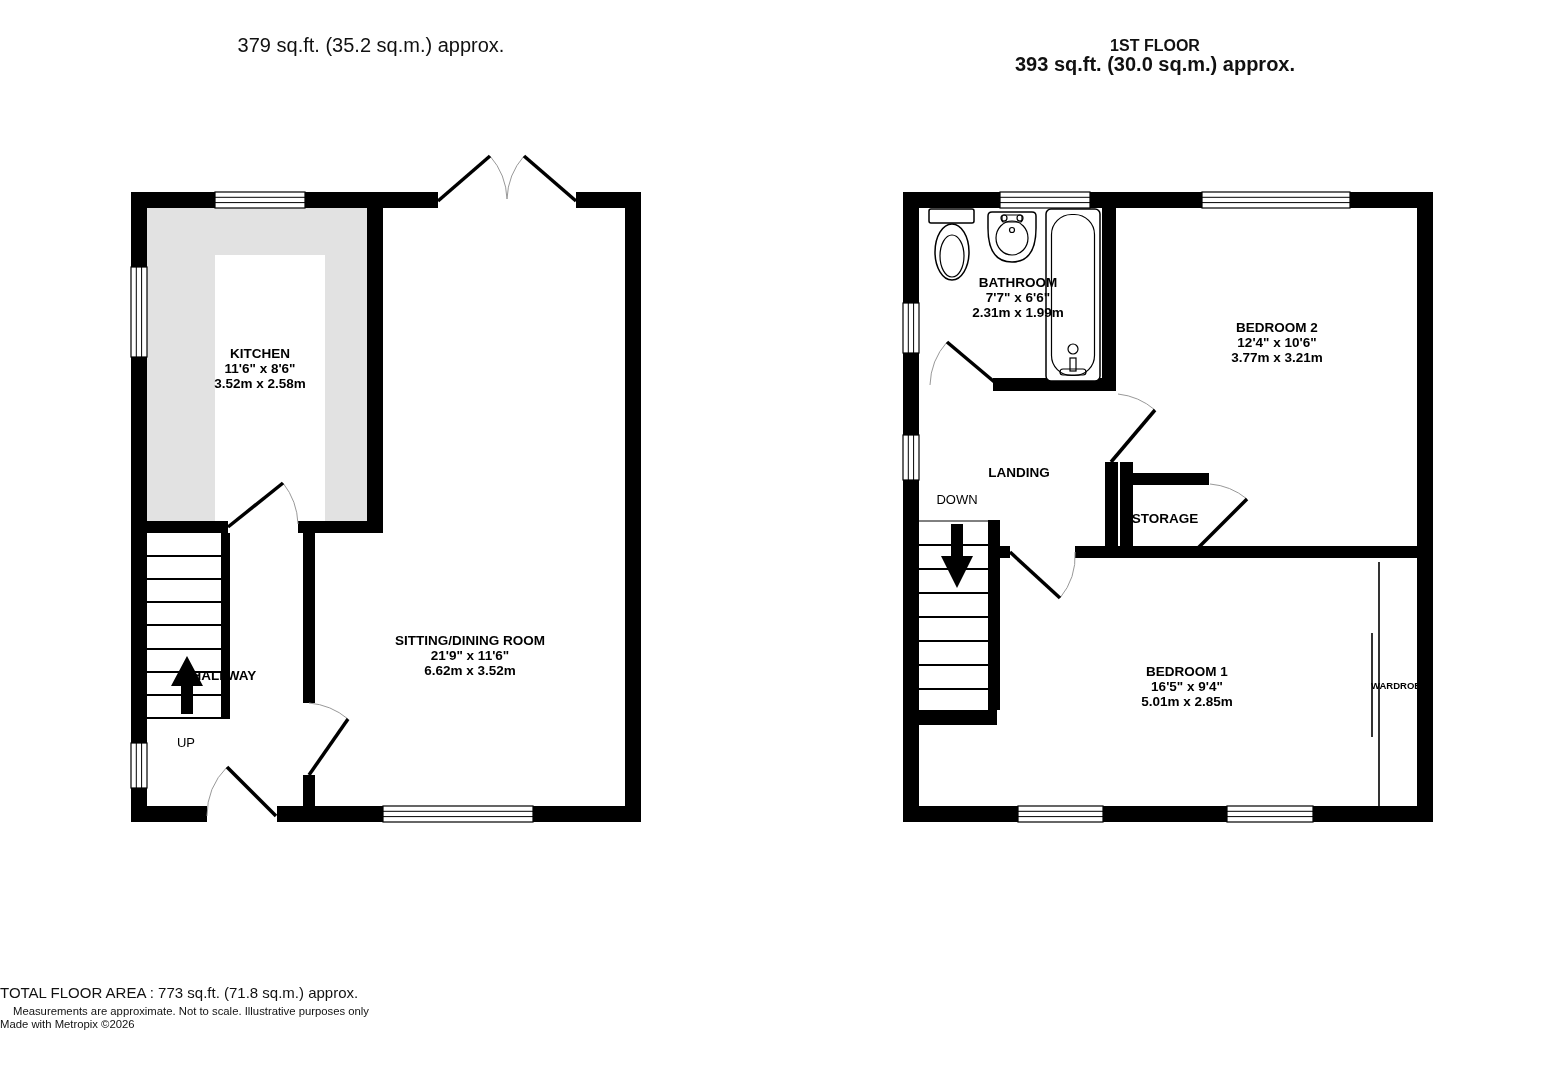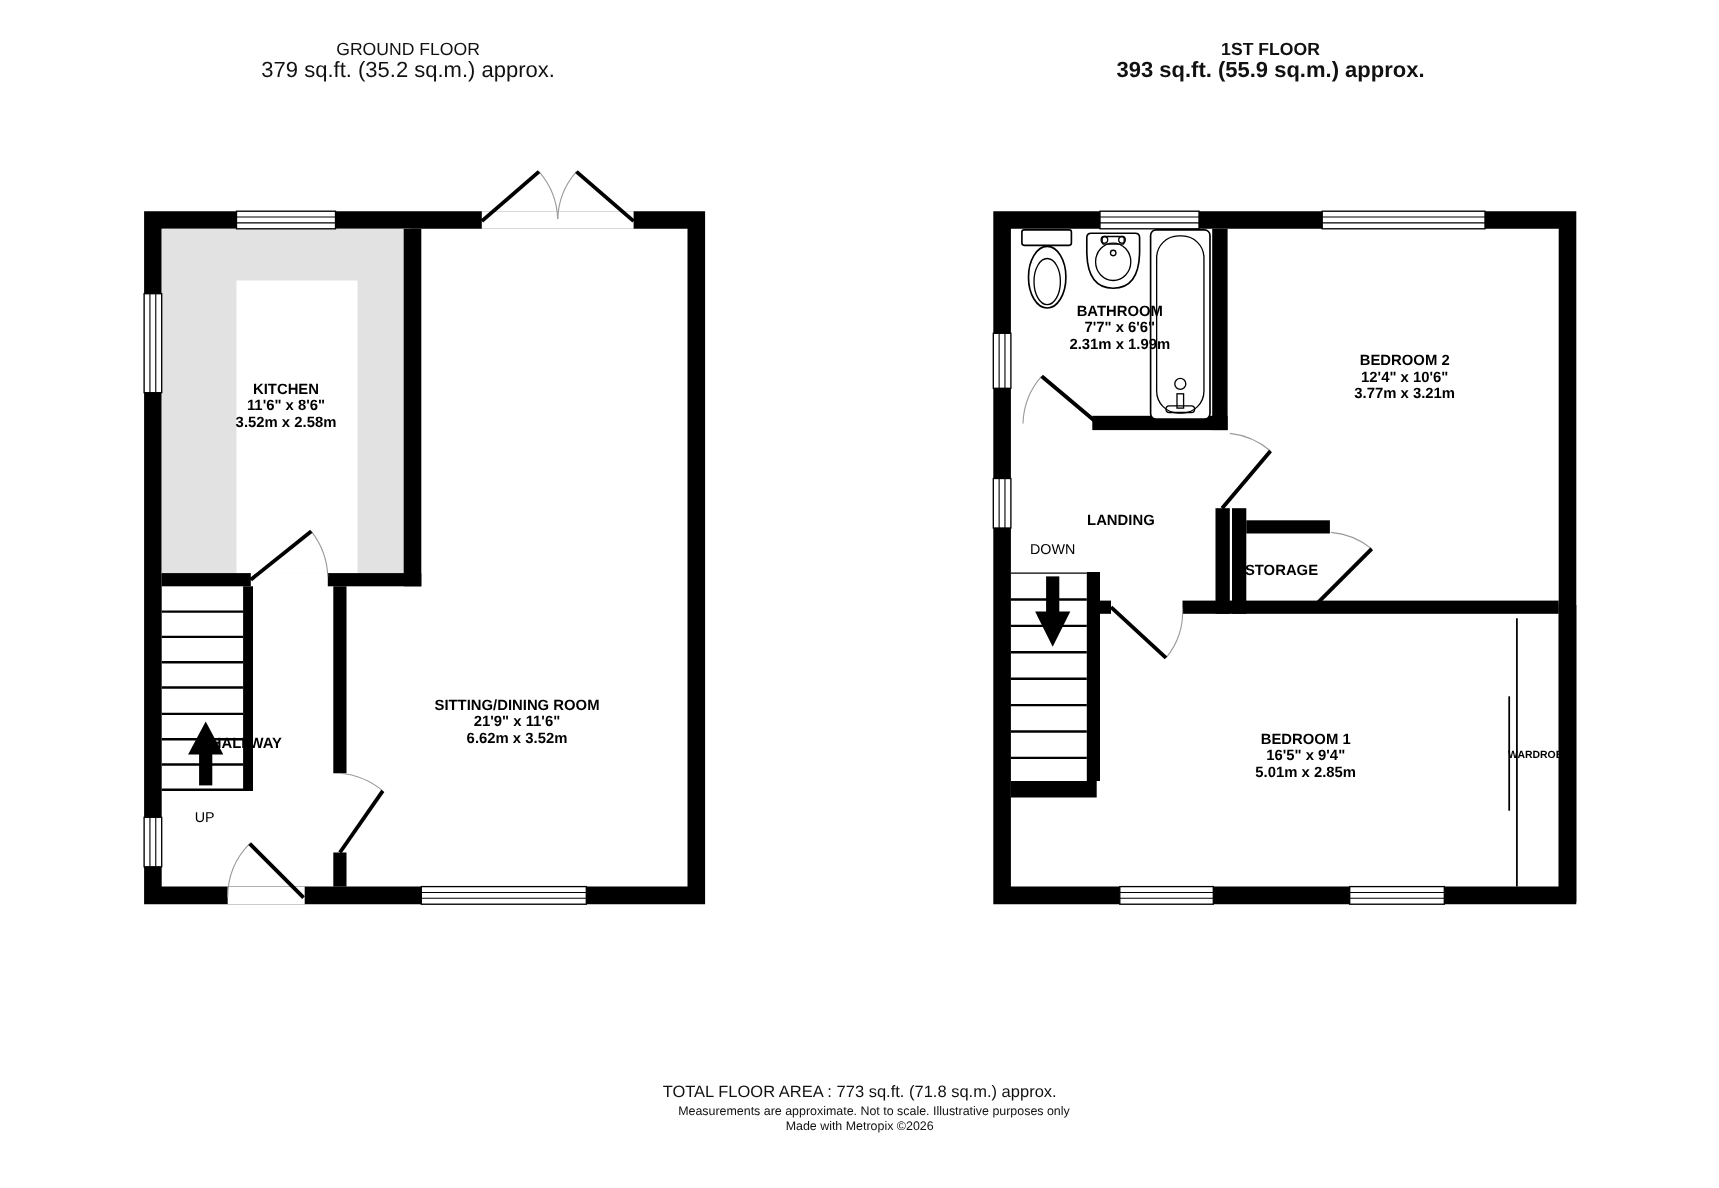--- a/index.html
+++ b/index.html
@@ -2,21 +2,21 @@
 <html><head>
 <meta charset="utf-8">
 <style>
   html,body{margin:0;padding:0;background:#fff;}
   #canvas{position:relative;width:1563px;height:1080px;background:#fff;overflow:hidden;
           font-family:"Liberation Sans", sans-serif;color:#000;}
   #plan-svg{position:absolute;left:0;top:0;}
   .plan-header{position:absolute;text-align:center;}
   .plan-title{font-size:16px;line-height:19px;color:#111;}
   .plan-area{font-size:20px;line-height:19px;color:#111;}
-  .footer-line{position:absolute;left:0;width:1563px;text-align:center;}
+  .footer-line{position:absolute;left:0;width:1563px;text-align:left;}
   .footer-total{font-size:15px;color:#111;}
   .footer-small{font-size:11.3px;color:#111;}
   
   text{font-family:"Liberation Sans", sans-serif;fill:#000;}
   .room-name{font-size:13.5px;font-weight:bold;text-anchor:middle;}
   .room-dim{font-size:13.5px;font-weight:bold;text-anchor:middle;}
   .dir-label{font-size:13px;font-weight:normal;text-anchor:middle;}
   .wardrobe-label{font-size:9.5px;font-weight:bold;text-anchor:start;}
   .wall{fill:#000;}
   .leaf{stroke:#000;stroke-width:3.5;fill:none;stroke-linecap:butt;}
@@ -27,27 +27,26 @@
   .fixture{fill:#fff;stroke:#000;stroke-width:1.5;}
   .fixture-thin{fill:none;stroke:#000;stroke-width:1.2;}
   .ward-line{stroke:#000;stroke-width:1.6;}
 </style>
 </head>
 <body>
 
 <div id="canvas">
 
   <div class="plan-header" style="left:156px;top:36px;width:430px;">
-    <div class="plan-title">GROUND FLOOR</div>
     <div class="plan-area">379 sq.ft. (35.2 sq.m.) approx.</div>
   </div>
 
   <div class="plan-header" style="left:940px;top:36px;width:430px;font-weight:bold;">
     <div class="plan-title">1ST FLOOR</div>
-    <div class="plan-area">393 sq.ft. (55.9 sq.m.) approx.</div>
+    <div class="plan-area">393 sq.ft. (30.0 sq.m.) approx.</div>
   </div>
 
   <svg id="plan-svg" width="1563" height="1080" viewBox="0 0 1563 1080">
 
     <g>
       <path class="wall" d="M131,192 H641 V822 H131 Z M147,208 V806 H625 V208 Z" fill-rule="evenodd"></path>
 
       <g>
         <rect x="147" y="208" width="226" height="313" fill="#e2e2e2"></rect>
         <rect x="215" y="255" width="110" height="266" fill="#ffffff"></rect>

